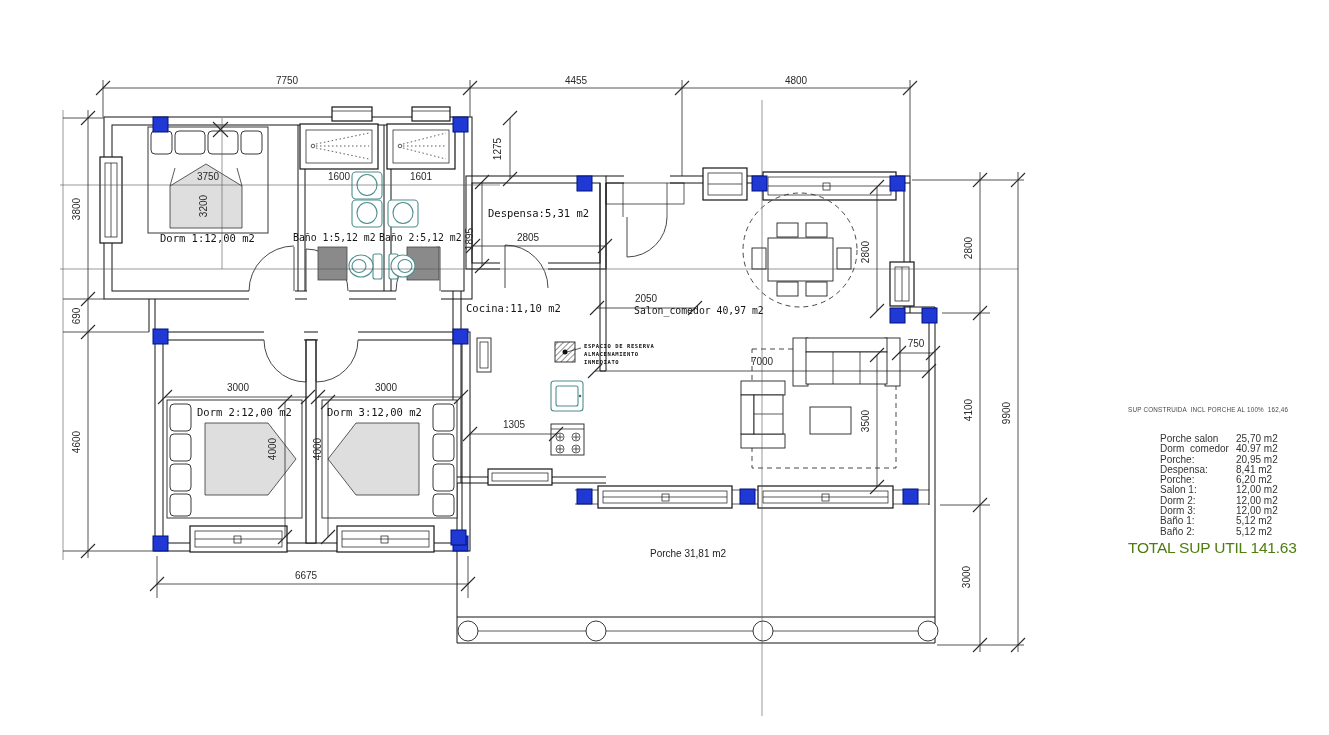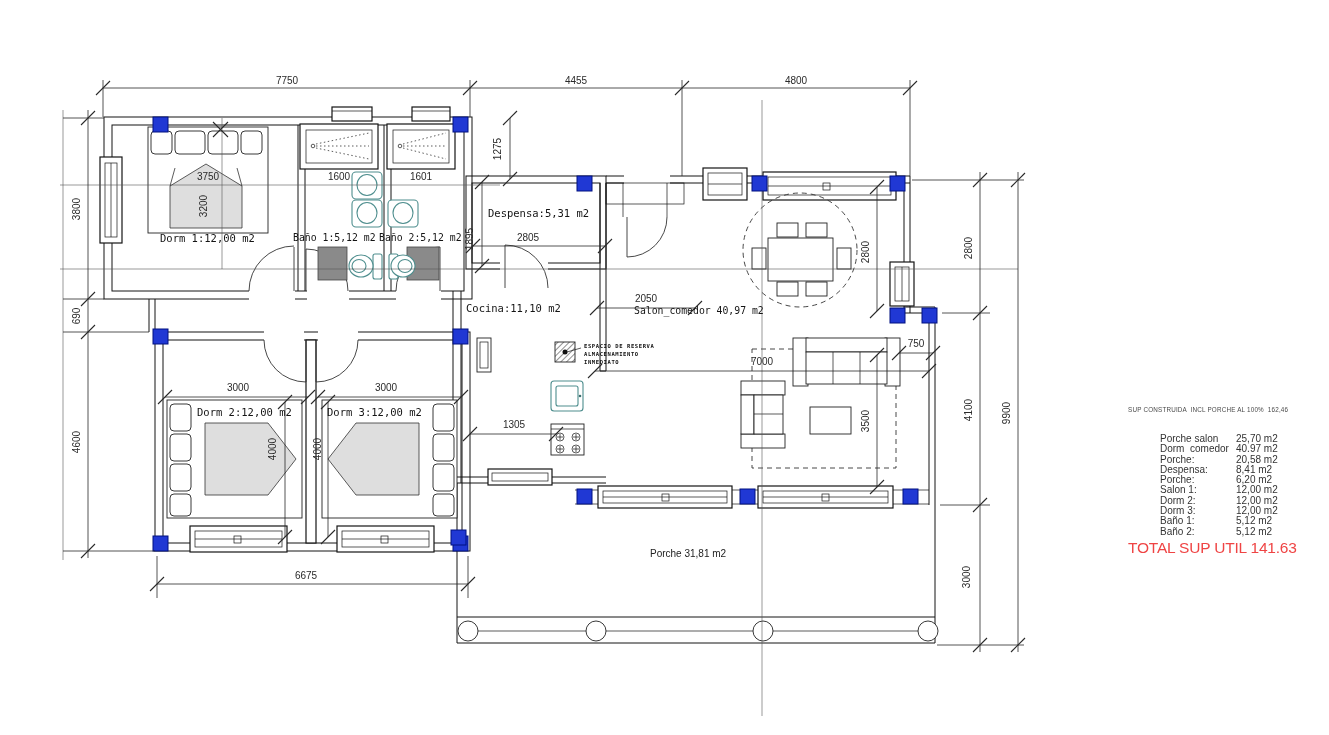--- a/index.html
+++ b/index.html
@@ -24,21 +24,21 @@
   text.d{font:10px "Liberation Sans",sans-serif;fill:#2a2a2a;}
   text.r{font:10.5px "DejaVu Sans Mono",monospace;fill:#141414;}
   text.rs{font:9.8px "DejaVu Sans Mono",monospace;fill:#141414;}
   text.p{font:10px "Liberation Sans",sans-serif;fill:#222;}
   text.tiny{font:bold 5.5px "DejaVu Sans Mono",monospace;fill:#111;letter-spacing:0.6px;}
   
   .summary{position:absolute;left:1128px;top:406px;width:175px;color:#333;}
   .summary .hdr{font-size:6.3px;color:#4a4a4a;white-space:pre;letter-spacing:0.2px;margin-bottom:21px;}
   .summary .row{font-size:10px;line-height:10.3px;white-space:pre;}
   .summary .row .lbl{display:inline-block;width:76px;white-space:pre;padding-left:32px;}
-  .summary .total{font-size:15.5px;margin-top:2px;letter-spacing:-0.2px;color:#ef4444;}
+  .summary .total{font-size:15.5px;margin-top:2px;letter-spacing:-0.2px;color:#4d7c0f;}
 </style>
 </head>
 <body>
 
 <div class="stage">
 
 <svg width="1329" height="735" viewBox="0 0 1329 735">
   <defs>
     <pattern id="hatch" width="4" height="4" patternTransform="rotate(45)" patternUnits="userSpaceOnUse">
       <line x1="0" y1="0" x2="0" y2="4" stroke="#333" stroke-width="1.1"></line>
@@ -446,21 +446,21 @@
     <text class="tiny" x="584" y="348">ESPACIO DE RESERVA</text>
     <text class="tiny" x="584" y="356">ALMACENAMIENTO</text>
     <text class="tiny" x="584" y="364">INMEDIATO</text>
   </g>
 </svg>
 
 <div class="summary">
   <div class="hdr">SUP CONSTRUIDA  INCL PORCHE AL 100%  162,46</div>
   <div class="row"><span class="lbl">Porche salon</span><span>25,70 m2</span></div>
   <div class="row"><span class="lbl">Dorm  comedor</span><span>40.97 m2</span></div>
-  <div class="row"><span class="lbl">Porche:</span><span>20,58 m2</span></div>
+  <div class="row"><span class="lbl">Porche:</span><span>20,95 m2</span></div>
   <div class="row"><span class="lbl">Despensa:</span><span>8,41 m2</span></div>
   <div class="row"><span class="lbl">Porche:</span><span>6,20 m2</span></div>
   <div class="row"><span class="lbl">Salon 1:</span><span>12,00 m2</span></div>
   <div class="row"><span class="lbl">Dorm 2:</span><span>12,00 m2</span></div>
   <div class="row"><span class="lbl">Dorm 3:</span><span>12,00 m2</span></div>
   <div class="row"><span class="lbl">Baño 1:</span><span>5,12 m2</span></div>
   <div class="row"><span class="lbl">Baño 2:</span><span>5,12 m2</span></div>
   <div class="total">TOTAL SUP UTIL 141.63</div>
 </div>
 

